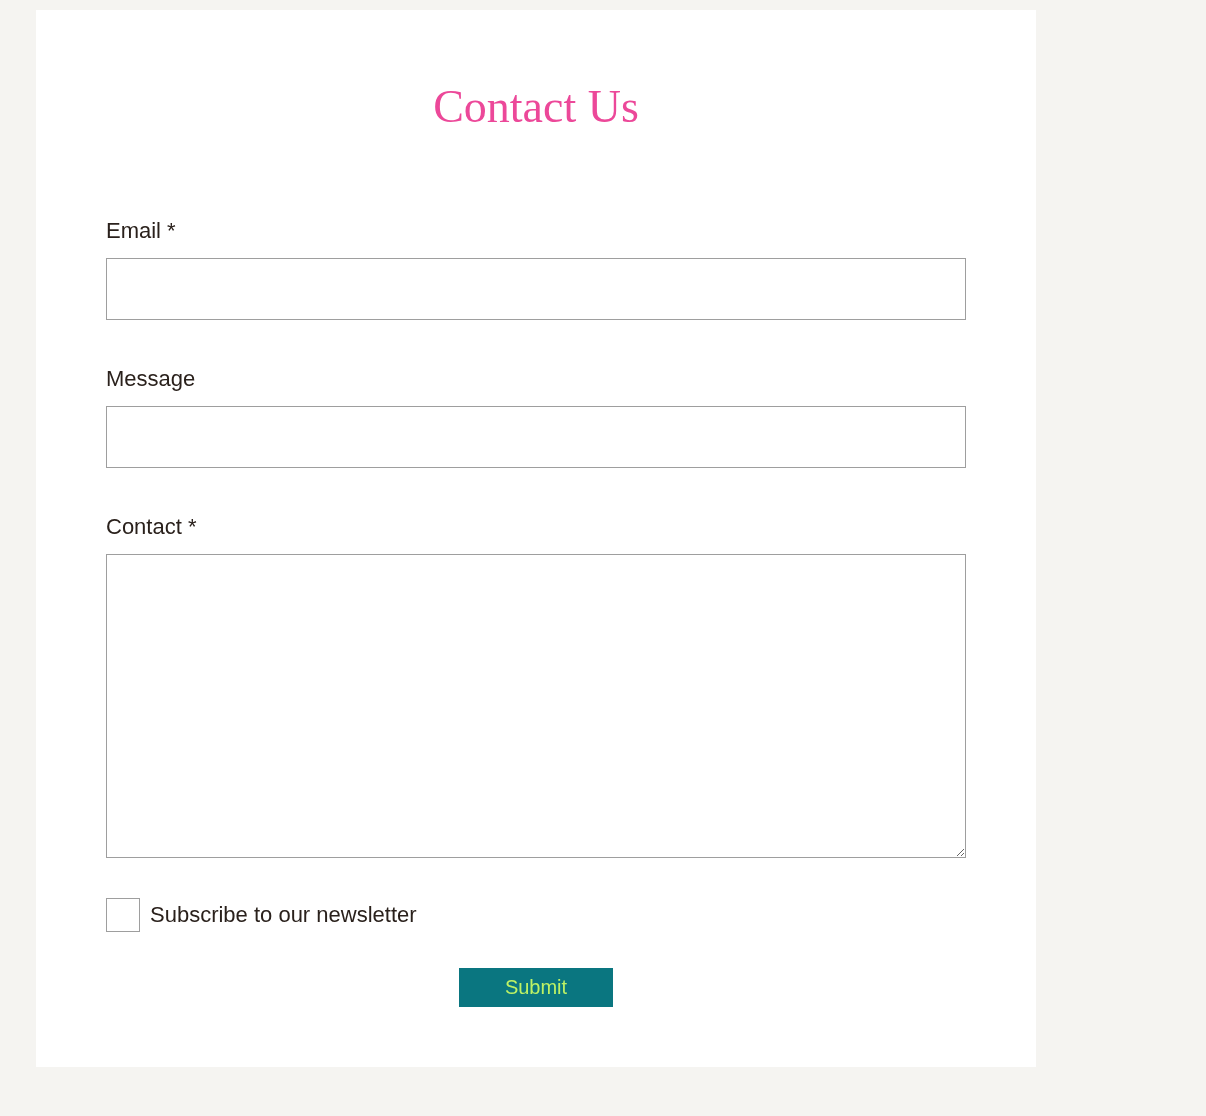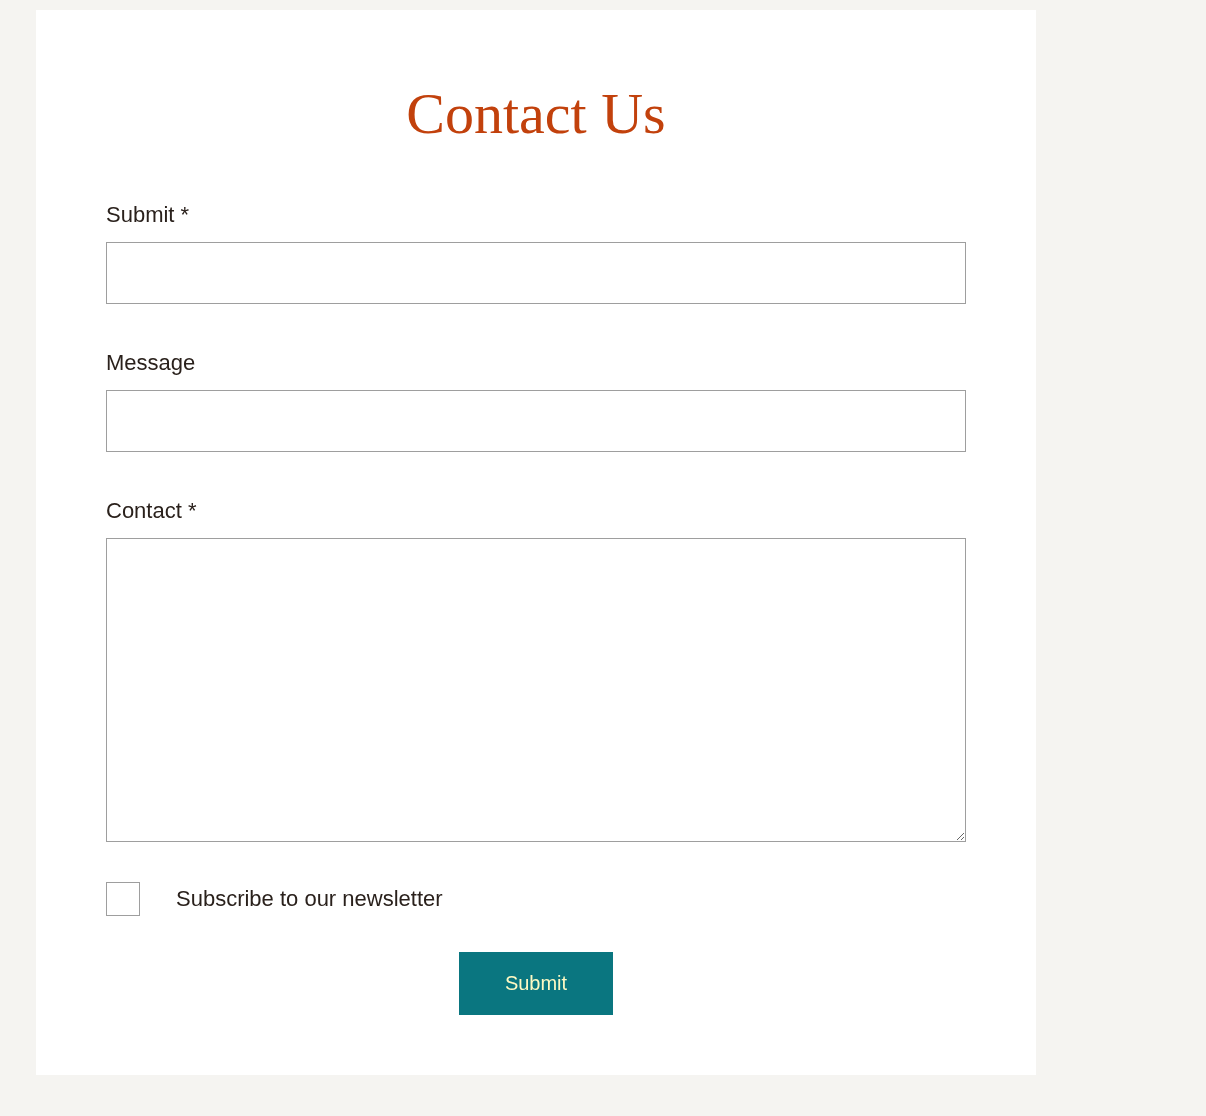--- a/index.html
+++ b/index.html
@@ -16,25 +16,25 @@
 
     .container {
       background-color: #ffffff;
       max-width: 1000px;
       margin: 0 auto 0 36px;
       padding: 70px 70px 60px 70px;
     }
 
     .page-title {
       font-family: Georgia, "Times New Roman", serif;
-      font-size: 58px;
+      font-size: 46px;
       font-weight: 400;
-      color: #c2410c;
+      color: #ec4899;
       text-align: center;
-      margin-bottom: 55px;
+      margin-bottom: 85px;
     }
 
     .form-group {
       margin-bottom: 46px;
     }
 
     .form-label {
       display: block;
       font-size: 22px;
       font-weight: 500;
@@ -60,21 +60,21 @@
       font-size: 18px;
       padding: 14px;
       color: #2a211c;
       resize: vertical;
       font-family: inherit;
     }
 
     .checkbox-row {
       display: flex;
       align-items: center;
-      gap: 36px;
+      gap: 10px;
       margin-top: -10px;
       margin-bottom: 36px;
     }
 
     .checkbox-box {
       width: 34px;
       height: 34px;
       border: 1px solid #9e9e9e;
       background: #ffffff;
       cursor: pointer;
@@ -86,37 +86,37 @@
       color: #2a211c;
       cursor: pointer;
     }
 
     .submit-wrapper {
       text-align: center;
     }
 
     .submit-button {
       background-color: #0a7680;
-      color: #fef9c3;
+      color: #bef264;
       border: none;
       font-size: 20px;
       font-weight: 500;
-      padding: 20px 46px;
+      padding: 8px 46px;
       cursor: pointer;
     }
   </style>
 </head>
 <body>
 
 <div class="container">
 
   <h1 class="page-title">Contact Us</h1>
 
   <div class="form-group">
-    <label class="form-label">Submit *</label>
+    <label class="form-label">Email *</label>
     <input type="text" class="text-input" placeholder="" style="">
   </div>
 
   <div class="form-group">
     <label class="form-label">Message</label>
     <input type="text" class="text-input" placeholder="" style="">
   </div>
 
   <div class="form-group">
     <label class="form-label">Contact *</label>

